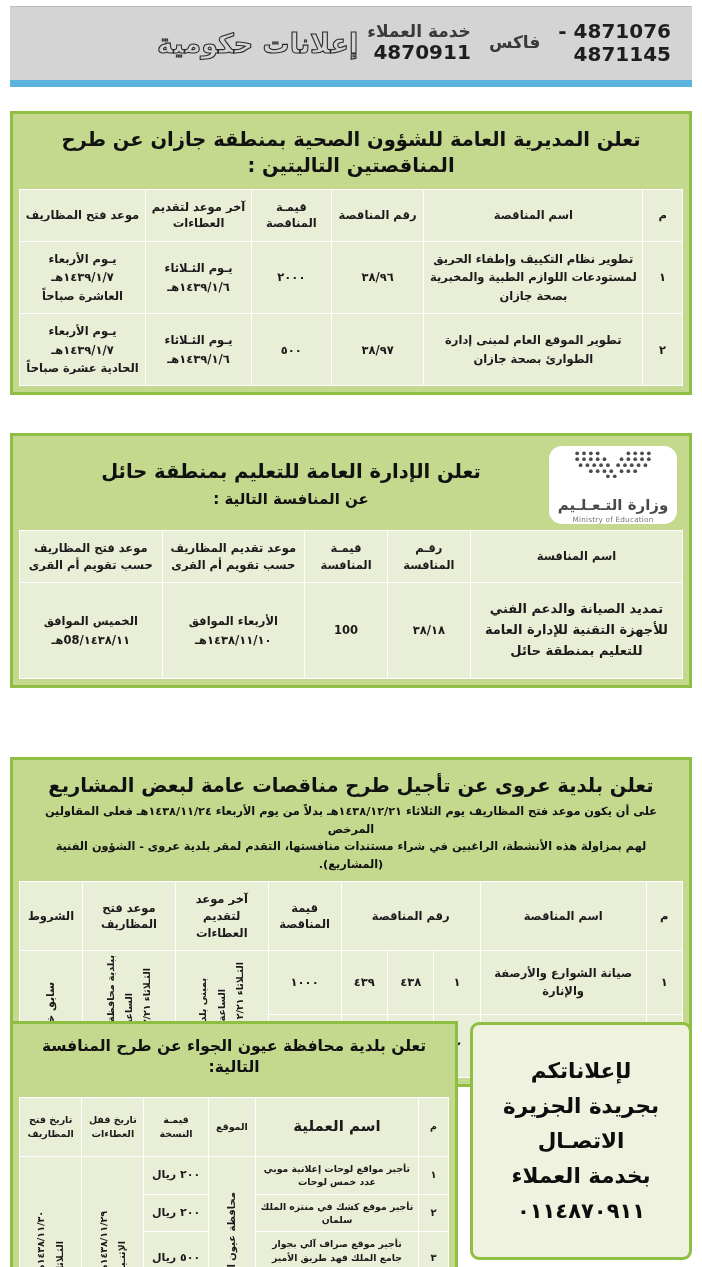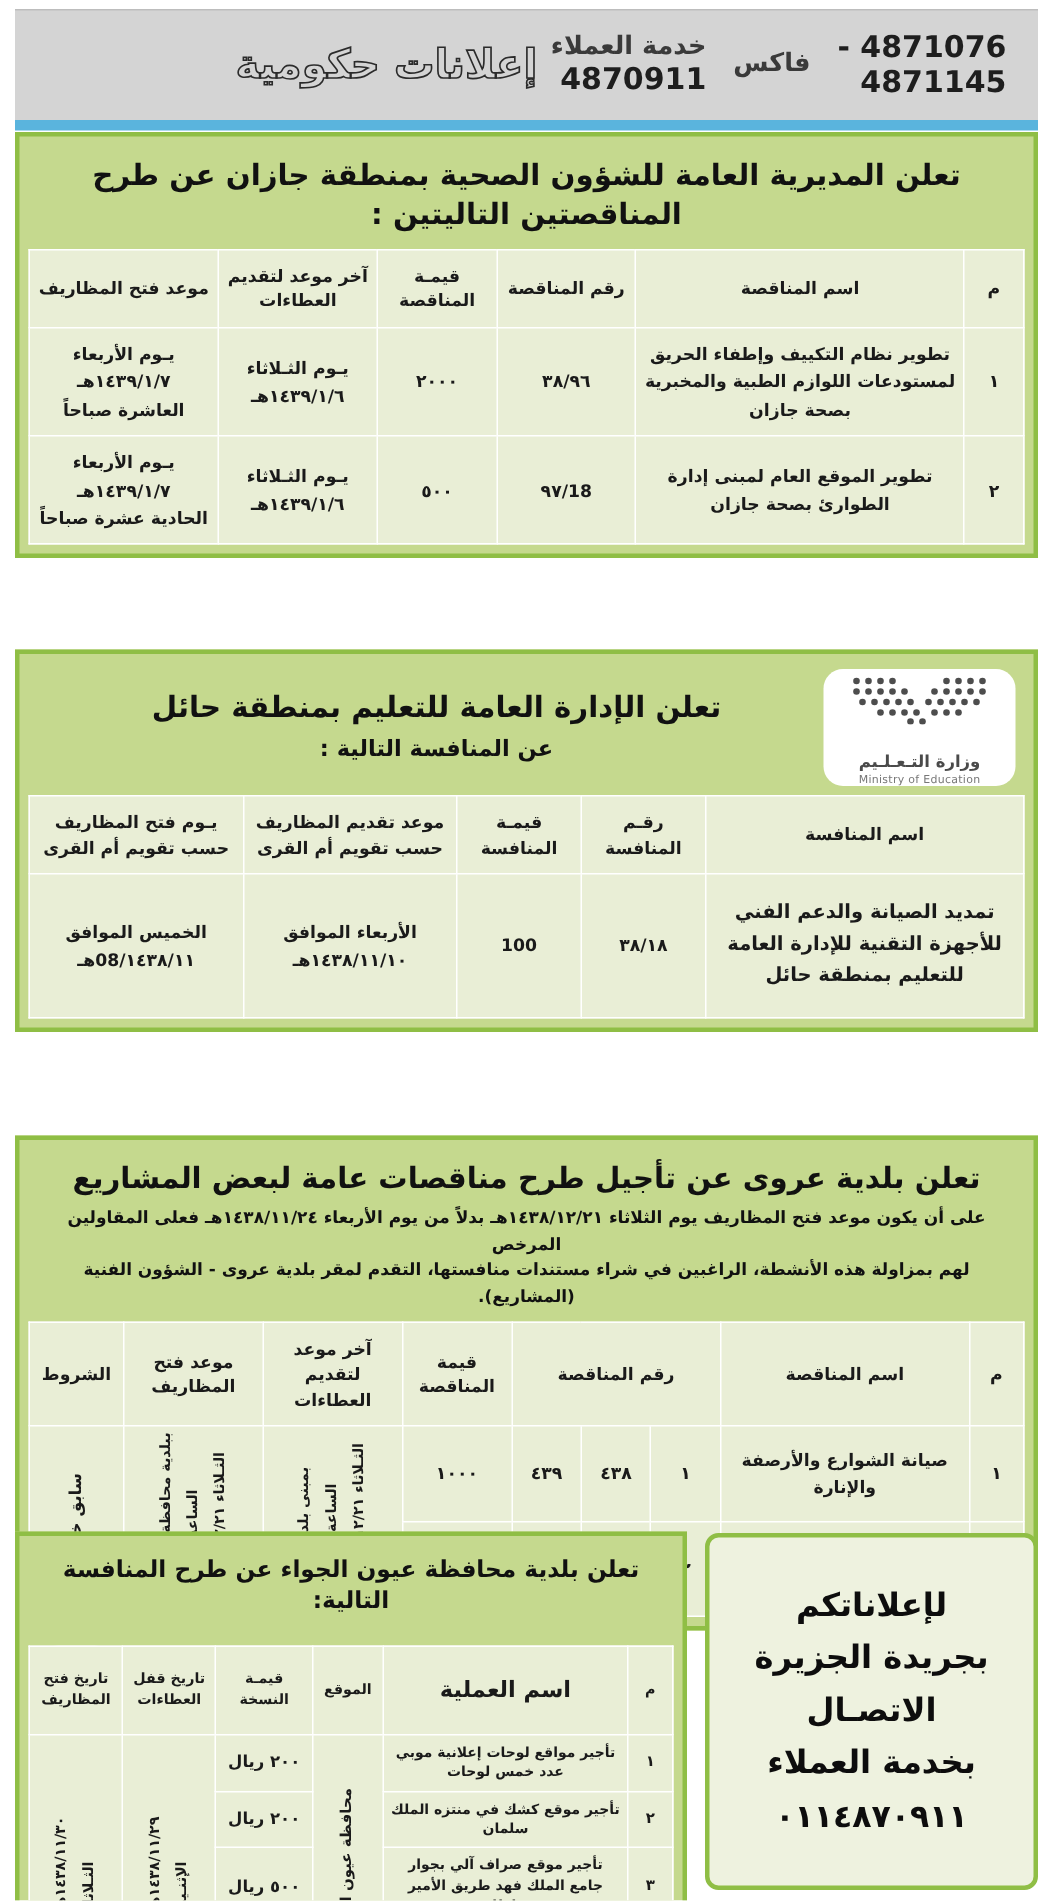--- a/index.html
+++ b/index.html
@@ -136,21 +136,21 @@
     border-radius: 13px;
     display: flex;
     flex-direction: column;
     align-items: center;
     justify-content: center;
     flex: 0 0 auto;
     padding-top: 3px;
   }
   .moe-dots { width: 96px; height: 34px; }
   .moe-ar {
-    font-size: 11px; color: #4a4a4a; font-weight: bold;
+    font-size: 15px; color: #4a4a4a; font-weight: bold;
     margin-top: 18px; letter-spacing: 1px;
   }
   .moe-en {
     font-size: 7.3px; color: #777; direction: ltr;
     letter-spacing: 0.2px; margin-top: 1px;
   }
 
   
   table.tn {
     width: 100%;
@@ -213,21 +213,21 @@
     font-weight: bold;
     color: #0d0d0d;
     line-height: 1.62;
     letter-spacing: 1.5px;
     text-align: center;
     white-space: nowrap;
   }
   .adbox .phone { letter-spacing: 2px; font-size: 21px; }
 
   
-  #sec1 { top: 88px; }
+  #sec1 { top: 111px; }
   #sec2 { top: 433px; }
   #sec3 { top: 757px; }
   #sec4 { top: 1021px; }
   #adbox1 { top: 1022px; height: 238px; }
 </style>
 </head>
 <body>
 
 <div id="page">
 
@@ -288,21 +288,21 @@
           </td>
           <td>
             <span class="twoline">يـوم الأربعاء</span>
             <span class="twoline">١٤٣٩/١/٧هـ</span>
             <span class="twoline">العاشرة صباحاً</span>
           </td>
         </tr>
         <tr>
           <td class="num-cell">٢</td>
           <td class="name-cell">تطوير الموقع العام لمبنى إدارة الطوارئ بصحة جازان</td>
-          <td class="num-cell">18/٩٧</td>
+          <td class="num-cell">٣٨/٩٧</td>
           <td class="num-cell">٥٠٠</td>
           <td>
             <span class="twoline">يـوم الثـلاثاء</span>
             <span class="twoline">١٤٣٩/١/٦هـ</span>
           </td>
           <td>
             <span class="twoline">يـوم الأربعاء</span>
             <span class="twoline">١٤٣٩/١/٧هـ</span>
             <span class="twoline">الحادية عشرة صباحاً</span>
           </td>
@@ -370,21 +370,21 @@
           <col style="width:12.5%">
         <col style="width:21.5%">
           <col style="width:21.5%">
       </colgroup>
       <thead>
         <tr>
           <th>اسم المنافسة</th>
           <th>رقـم المنافسة</th>
           <th>قيمـة المنافسة</th>
           <th>موعد تقديم المظاريف حسب تقويم أم القرى</th>
-          <th>يـوم فتح المظاريف حسب تقويم أم القرى</th>
+          <th>موعد فتح المظاريف حسب تقويم أم القرى</th>
         </tr>
       </thead>
       <tbody>
         <tr>
           <td class="name-cell" style="font-size:13px;padding:16px 8px;">تمديد الصيانة والدعم الفني للأجهزة التقنية للإدارة العامة للتعليم بمنطقة حائل</td>
           <td class="num-cell">٣٨/١٨</td>
           <td class="num-cell">100</td>
           <td>
             <span class="twoline">الأربعاء الموافق</span>
             <span class="twoline">١٤٣٨/١١/١٠هـ</span>

